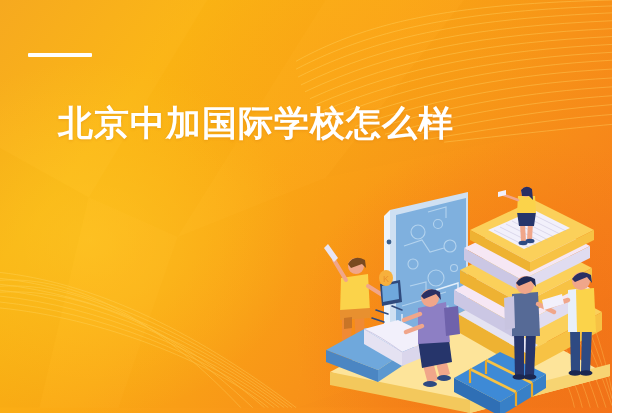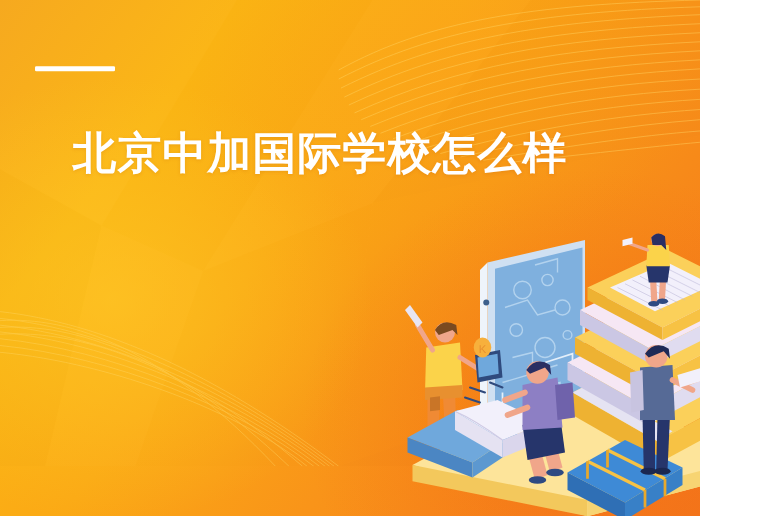--- a/index.html
+++ b/index.html
@@ -1,21 +1,21 @@
 <!DOCTYPE html>
 <html lang="zh"><head>
 <meta charset="utf-8">
 <title>Banner</title>
 <style>
   html,body{margin:0;padding:0;background:#fff;}
   body{font-family:"Liberation Sans","DejaVu Sans",sans-serif;}
 
   .banner{
     position:relative;
-    width:560px;height:413px;
+    width:612px;height:413px;
     overflow:hidden;
     background:linear-gradient(128deg,#f6a81c 0%,#fbb514 22%,#fba915 42%,#f99419 64%,#f7821b 84%,#f4761b 100%);
   }
 
   
   .glow-a,.glow-b,.glow-c{position:absolute;pointer-events:none;}
   .glow-a{left:-120px;top:60px;width:420px;height:360px;
     background:radial-gradient(ellipse at center,rgba(255,205,40,.55) 0%,rgba(255,205,40,0) 70%);}
   .glow-b{right:-140px;bottom:-120px;width:460px;height:400px;
     background:radial-gradient(ellipse at center,rgba(240,104,20,.45) 0%,rgba(240,104,20,0) 70%);}

